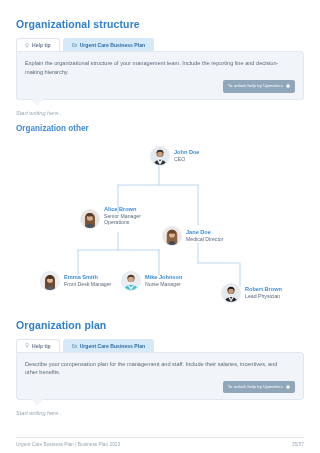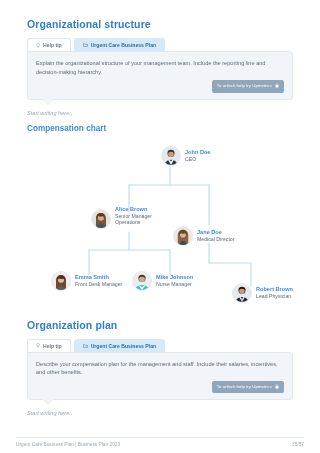--- a/index.html
+++ b/index.html
@@ -13,21 +13,21 @@
     font-family: "Liberation Sans", sans-serif;
     color: #3c4858;
     overflow: hidden;
     position: relative;
   }
   .page {
     position: relative;
     width: 320px;
     height: 453px;
     box-sizing: border-box;
-    padding: 0 27px;
+    padding: 0 16px;
   }
 
   
   .section-title {
     color: #2f7fd1;
     font-size: 10.5px;
     font-weight: 700;
     letter-spacing: .1px;
     margin: 0;
     padding: 0;
@@ -227,21 +227,21 @@
           </span>
         </div>
       </div>
       <div class="tip-tail"></div>
     </div>
 
     <div class="placeholder-line">Start writing here..</div>
   </div>
 
   <div style="height:8px"></div>
-  <h3 class="sub-title">Compensation chart</h3>
+  <h3 class="sub-title">Organization other</h3>
 
   <div class="chart-area">
     <svg class="chart-svg" viewBox="0 0 288 175">
       <g fill="none" stroke="#bcd9f2" stroke-width="1.1" stroke-linejoin="round" stroke-linecap="round">
 
         <path d="M143 26 L143 47"></path>
 
         <path d="M102 47 L182 47"></path>
 
         <path d="M102 47 L102 75"></path>

